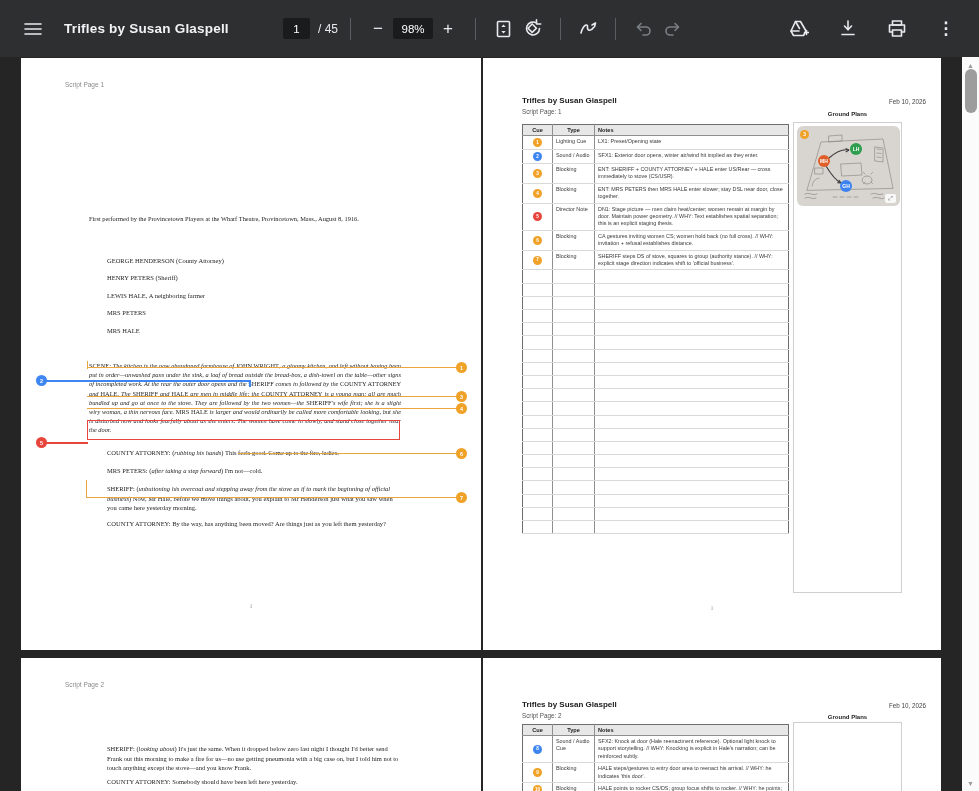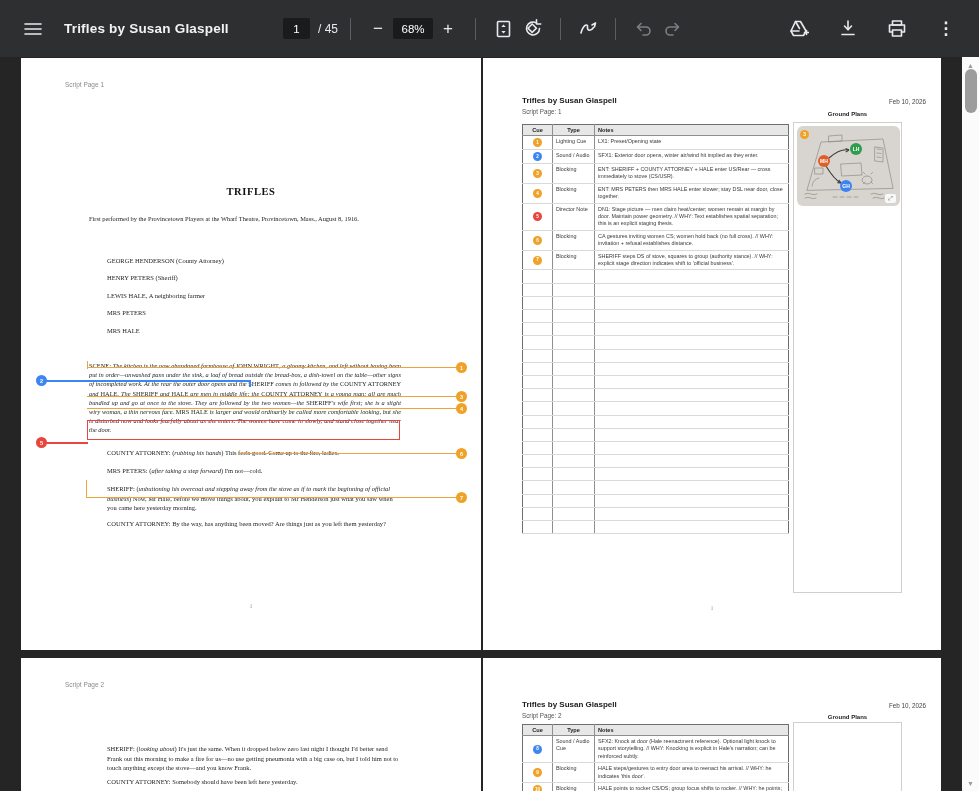--- a/index.html
+++ b/index.html
@@ -116,21 +116,21 @@
         </svg>
     </button>
     <span class="tb-title">Trifles by Susan Glaspell</span>
   </div>
 
   <div class="tb-center">
     <div class="pagebox">1</div>
     <span class="pagetotal">/ 45</span>
     <span class="tbdiv"></span>
     <button class="tbbtn pm">−</button>
-    <div class="zoombox">68%</div>
+    <div class="zoombox">98%</div>
     <button class="tbbtn pm">+</button>
     <span class="tbdiv"></span>
     <button class="tbbtn">
       <svg width="15" height="18" viewBox="0 0 15 18">
           <g class="icn" stroke-width="1.4">
         <rect x="1.5" y="1.5" width="12" height="15" rx="1"></rect>
         <path d="M7.5 4.5 l-2.2 2.6 h4.4 z" fill="#e8eaed" stroke="none"></path>
         <path d="M7.5 13.5 l-2.2 -2.6 h4.4 z" fill="#e8eaed" stroke="none"></path>
       </g>
         </svg>
@@ -203,21 +203,20 @@
         </svg>
     </button>
     <button class="tbbtn dots">⋮</button>
   </div>
 </header>
 
 <div class="doc">
 
   <div class="page" id="page1">
     <div class="sp-header">Script Page 1</div>
-    <div class="sp-title">TRIFLES</div>
     <div class="sp-intro">First performed by the Provincetown Players at the Wharf Theatre, Provincetown, Mass., August 8, 1916.</div>
     <div class="cast">
         <div>GEORGE HENDERSON (County Attorney)</div>
         <div>HENRY PETERS (Sheriff)</div>
         <div>LEWIS HALE, A neighboring farmer</div>
         <div>MRS PETERS</div>
         <div>MRS HALE</div>
       </div>
     <div class="scene"><span class="rm">SCENE</span>: The kitchen is the now abandoned farmhouse of <span class="rm">JOHN WRIGHT</span>, a gloomy kitchen, and left without having been put in order—unwashed pans under the sink, a loaf of bread outside the bread-box, a dish-towel on the table—other signs of incompleted work. At the rear the outer door opens and the <span class="rm">SHERIFF</span> comes in followed by the <span class="rm">COUNTY ATTORNEY</span> and <span class="rm">HALE</span>. The <span class="rm">SHERIFF</span> and <span class="rm">HALE</span> are men in middle life; the <span class="rm">COUNTY ATTORNEY</span> is a young man; all are much bundled up and go at once to the stove. They are followed by the two women—the <span class="rm">SHERIFF</span>'s wife first; she is a slight wiry woman, a thin nervous face. <span class="rm">MRS HALE</span> is larger and would ordinarily be called more comfortable looking, but she is disturbed now and looks fearfully about as she enters. The women have come in slowly, and stand close together near the door.</div>
     <div class="dlg-zone"></div>

